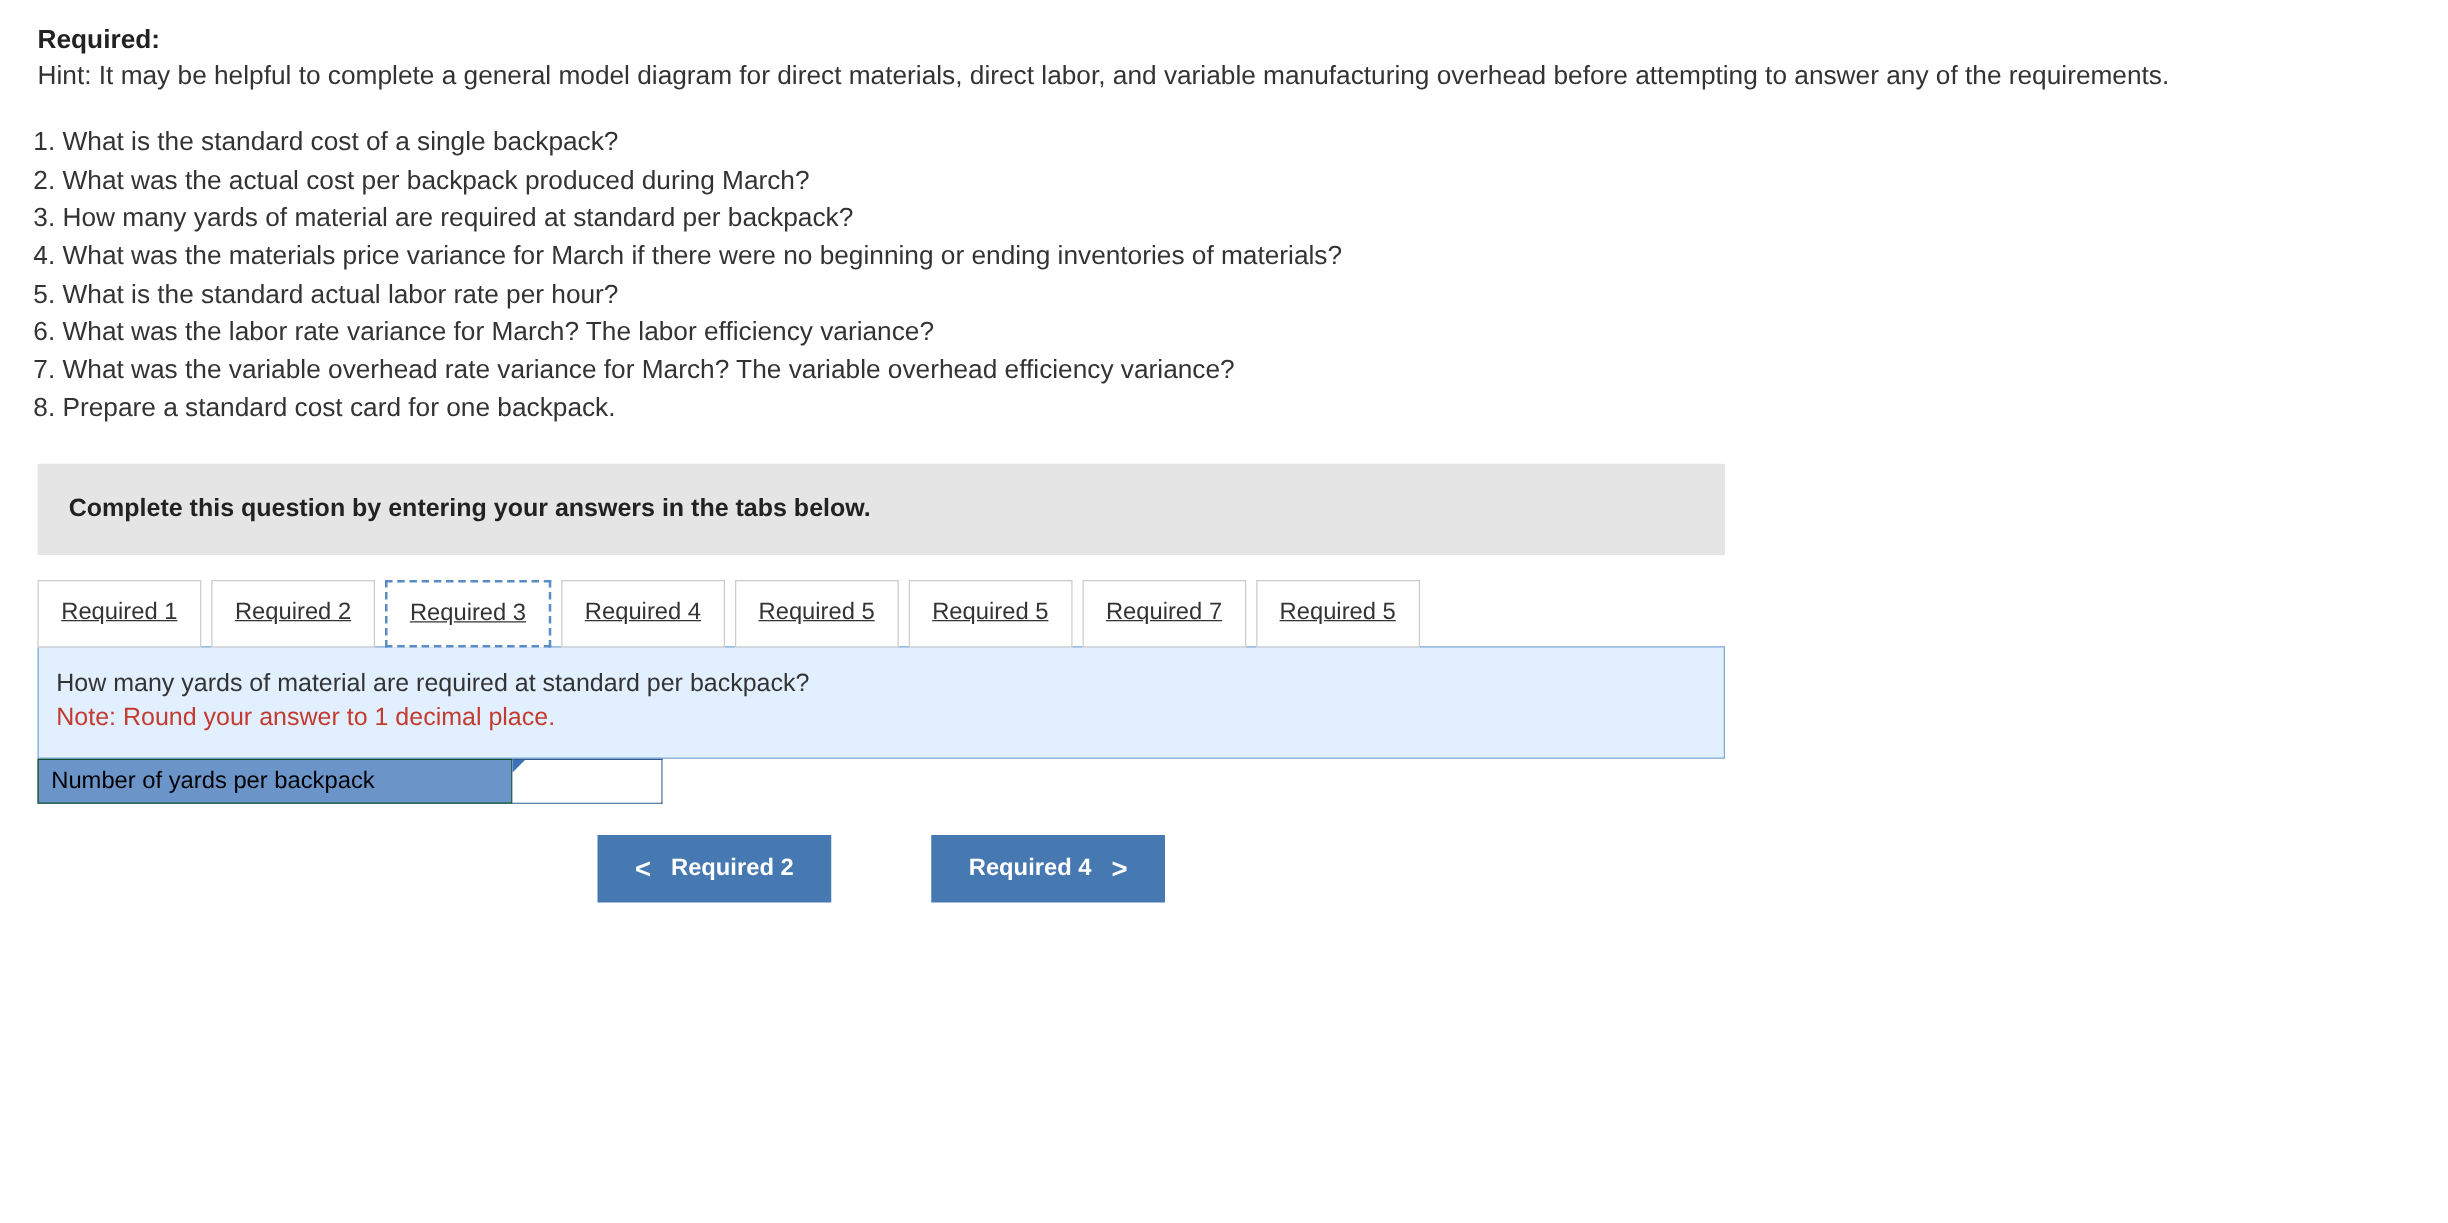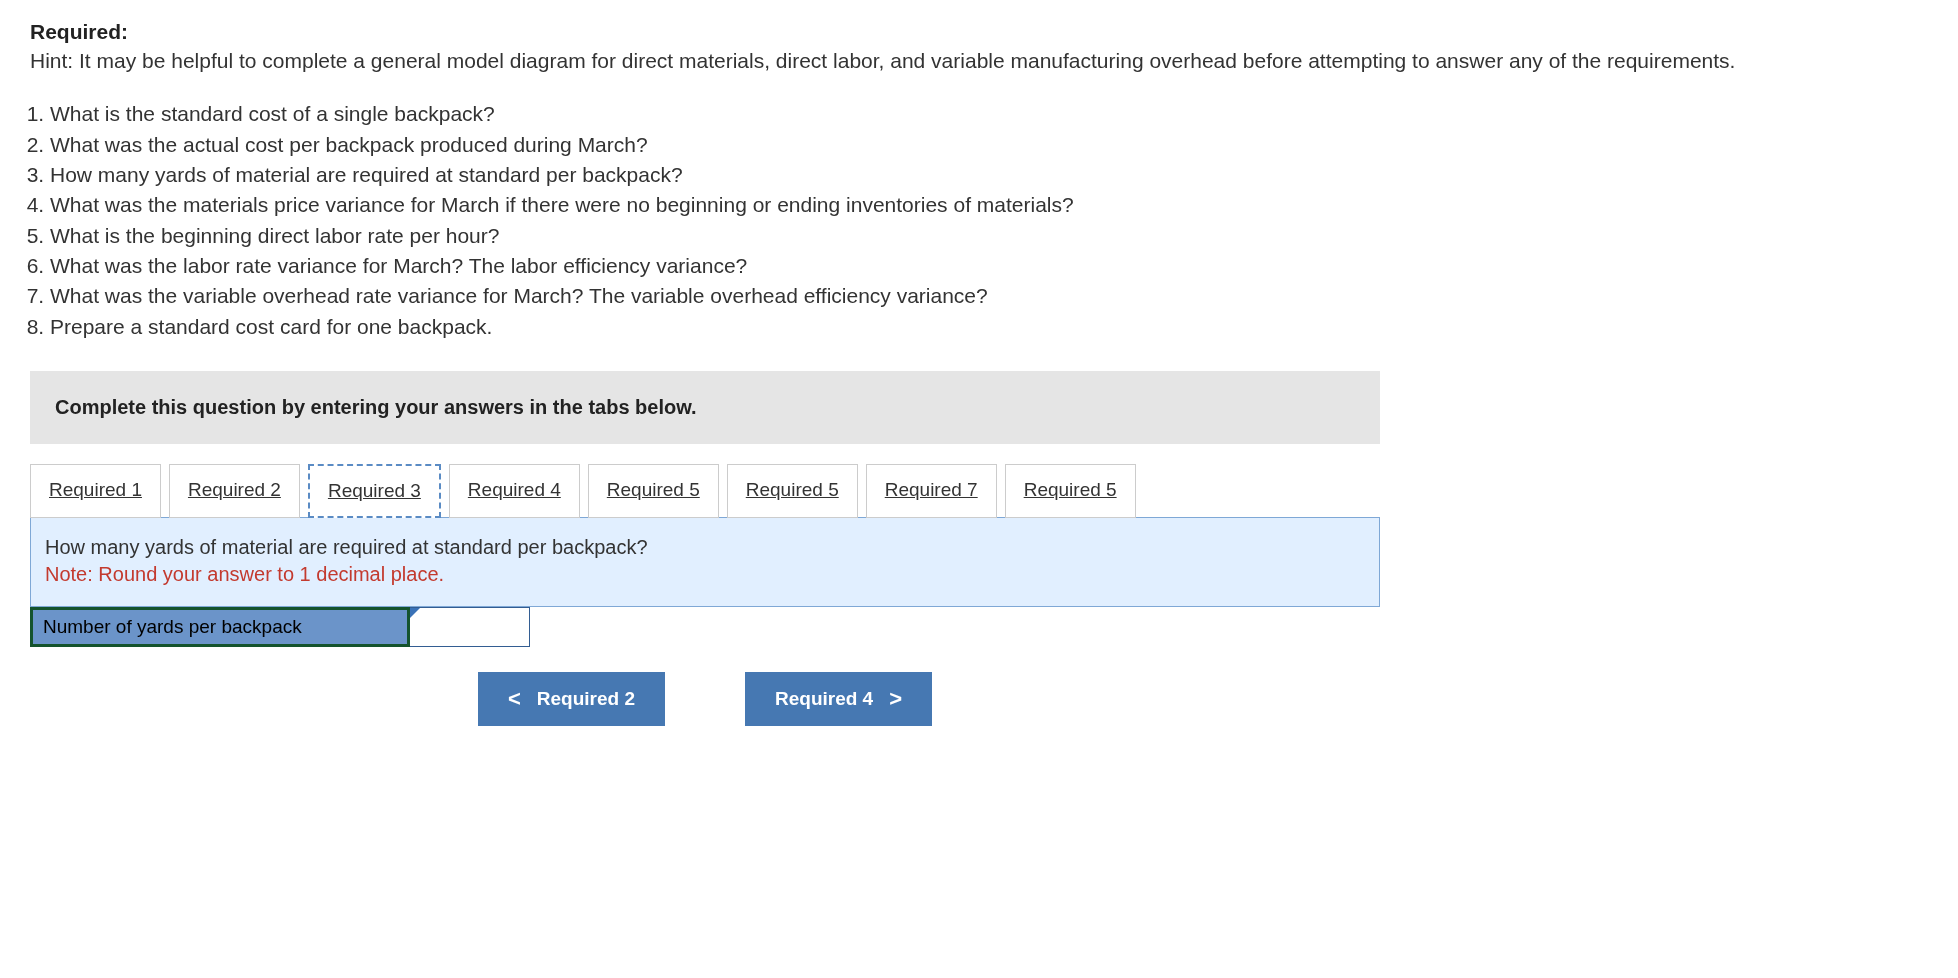--- a/index.html
+++ b/index.html
@@ -53,21 +53,21 @@
     margin-top: -1px;
   }
   .content-question { color: #333; font-size: 20px; margin-bottom: 4px; }
   .content-note { color: #c33a2f; font-size: 20px; }
   .answer-row {
     display: flex;
     width: 1350px;
   }
   .answer-label {
     background: #6b94c9;
-    border: 3px solid #14532d;
+    border: 1px solid #14532d;
     color: #000;
     font-size: 19px;
     padding: 6px 10px;
     width: 380px;
   }
   .answer-input-cell {
     background: #fff;
     border: 1px solid #335d92;
     border-left: none;
     width: 120px;
@@ -117,21 +117,21 @@
   <div class="hint-text">
     <span>Hint:  </span><span>It may be helpful to complete a general model diagram for direct materials, direct labor, and variable manufacturing overhead before attempting to answer any of the requirements.</span>
   </div>
 </div>
 
 <ol class="questions-list">
   <li>What is the standard cost of a single backpack?</li>
   <li>What was the actual cost per backpack produced during March?</li>
   <li>How many yards of material are required at standard per backpack?</li>
   <li>What was the materials price variance for March if there were no beginning or ending inventories of materials?</li>
-  <li>What is the beginning direct labor rate per hour?</li>
+  <li>What is the standard actual labor rate per hour?</li>
   <li>What was the labor rate variance for March? The labor efficiency variance?</li>
   <li>What was the variable overhead rate variance for March? The variable overhead efficiency variance?</li>
   <li>Prepare a standard cost card for one backpack.</li>
 </ol>
 
 <div class="instruction-bar">Complete this question by entering your answers in the tabs below.</div>
 
 <div class="tabs-row">
   <div class="tab">Required 1</div>
   <div class="tab">Required 2</div>

